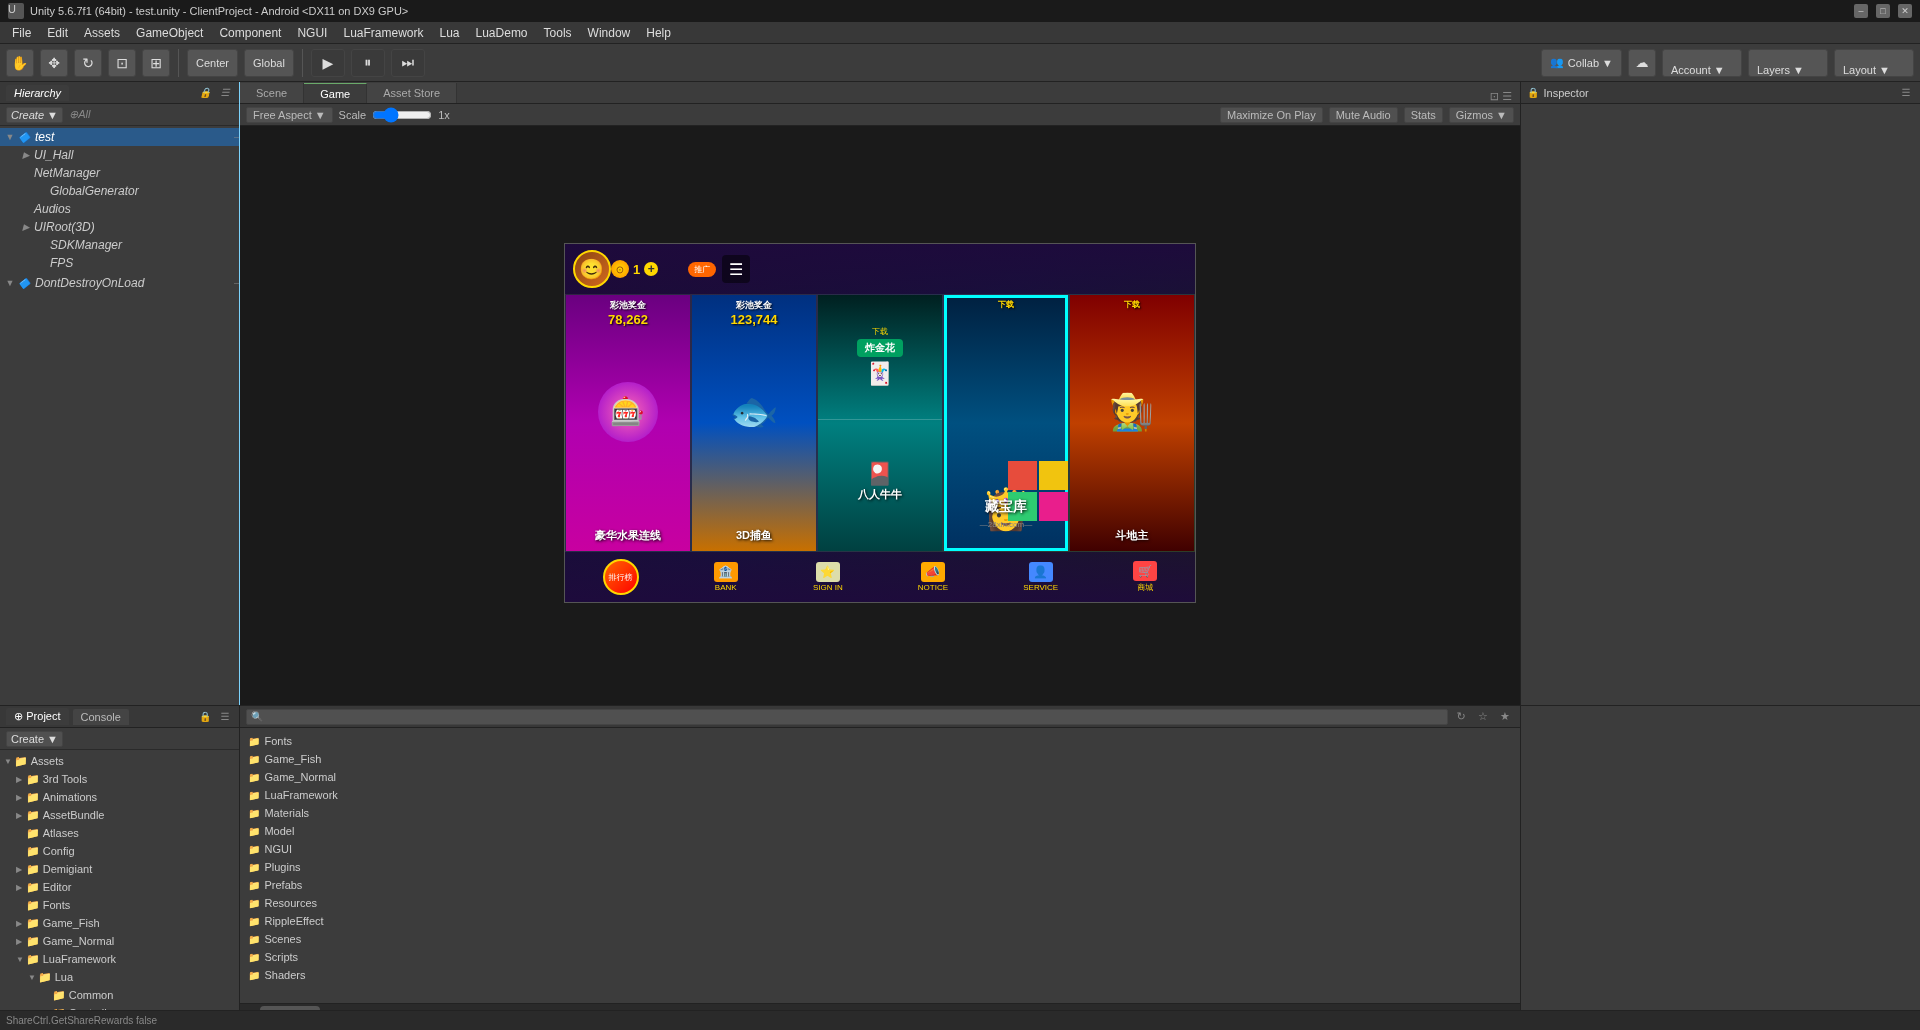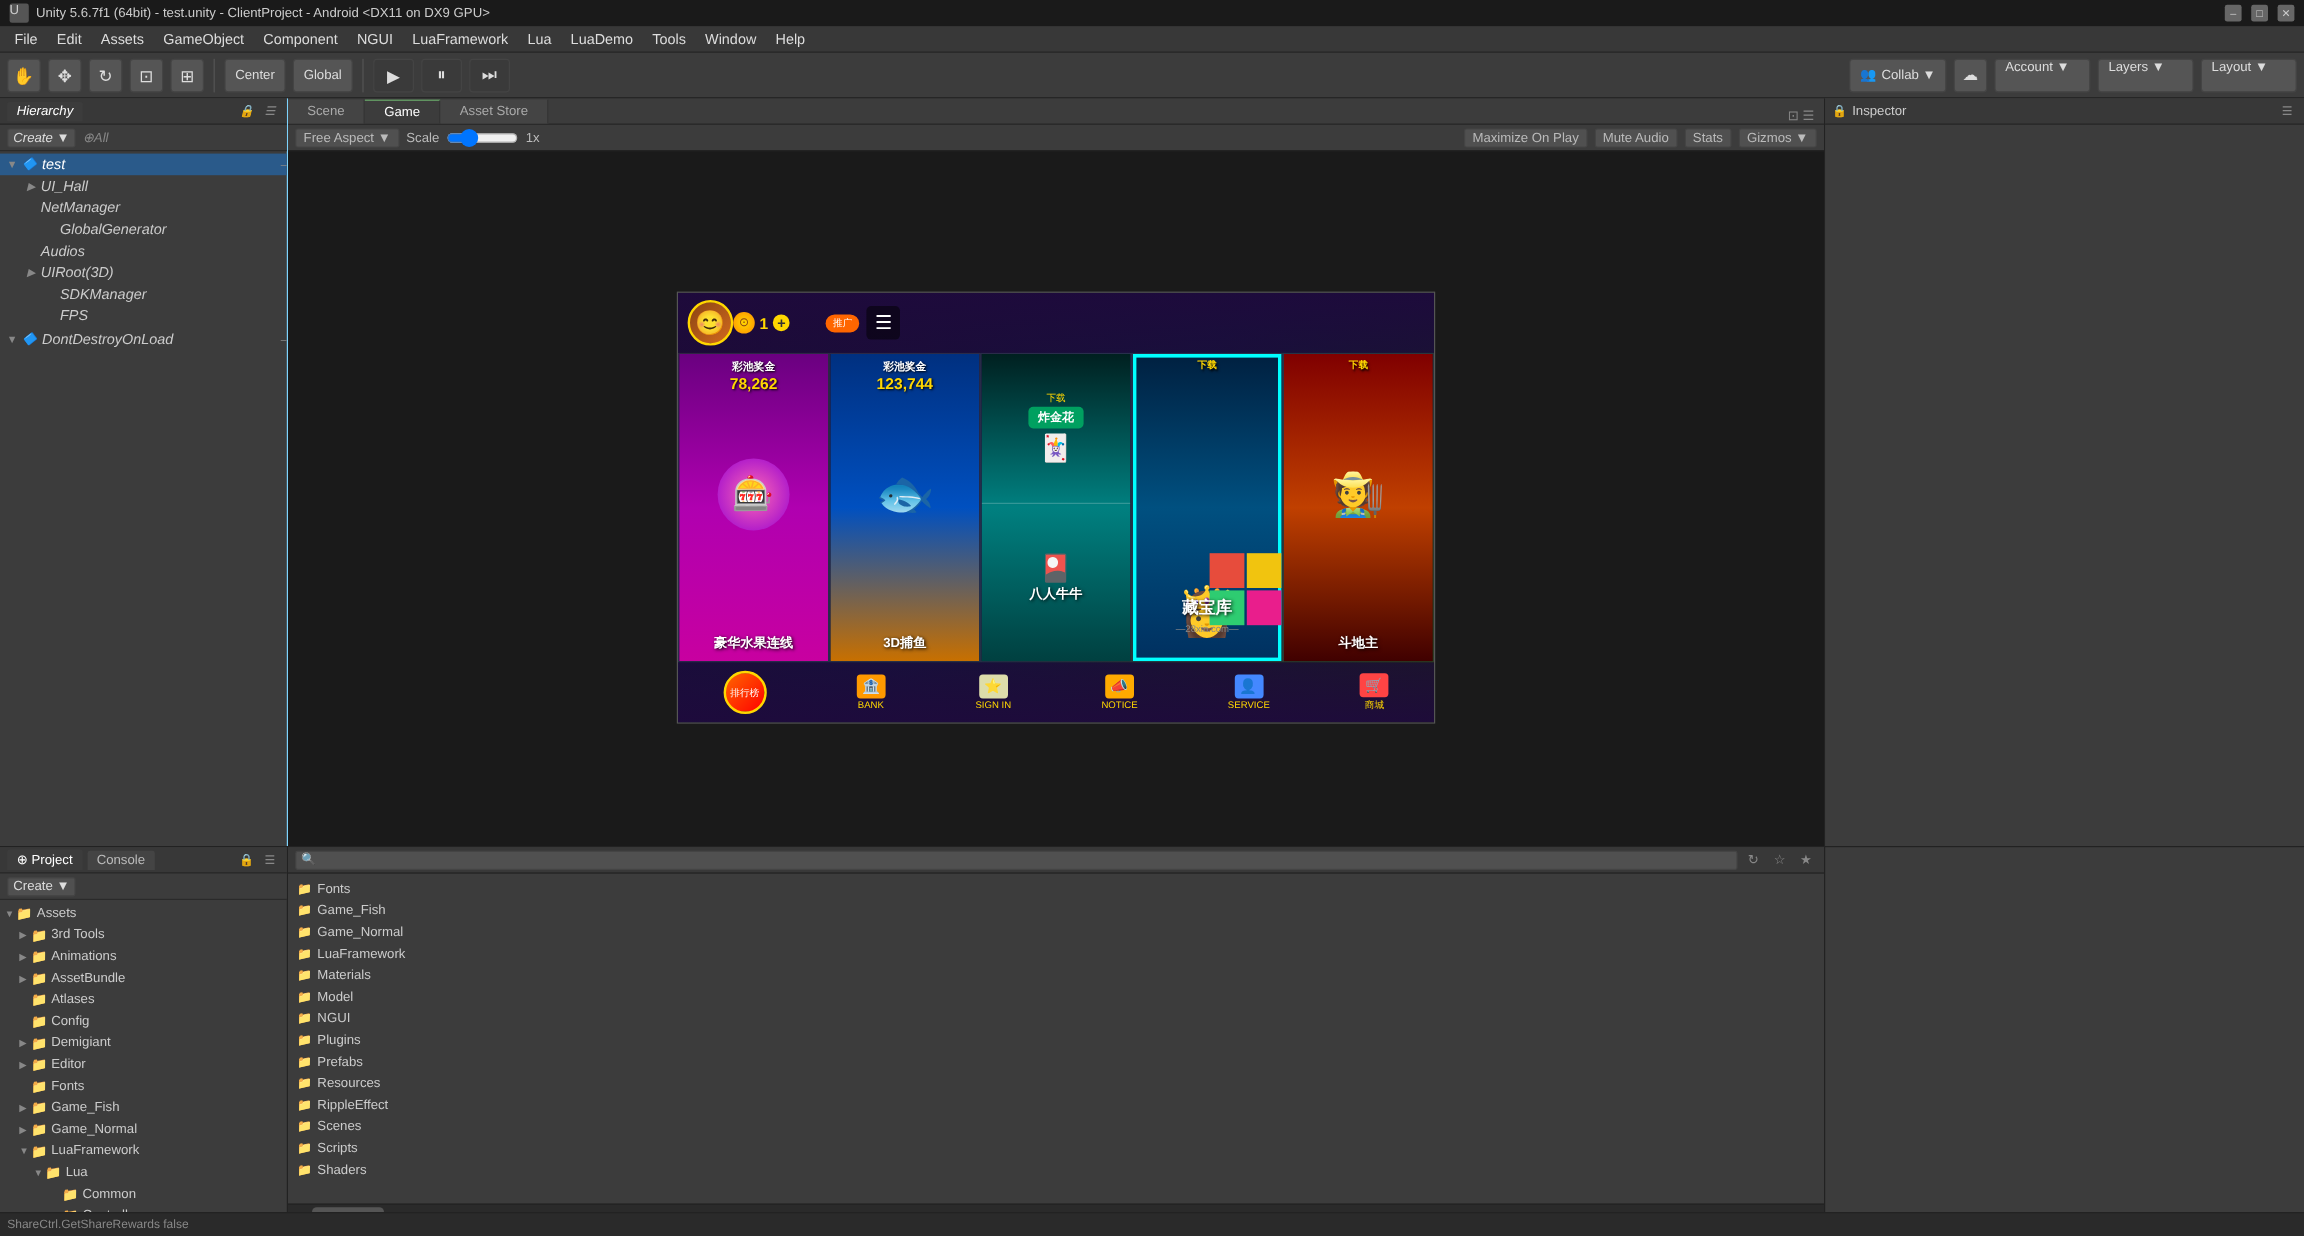--- a/index.html
+++ b/index.html
@@ -108,21 +108,21 @@
       display: flex; align-items: center; gap: 4px;
     }
     .cloud-btn {
       width: 28px; height: 28px; background: #555; border: 1px solid #444;
       border-radius: 3px; color: #ddd; font-size: 13px; cursor: pointer;
       display: flex; align-items: center; justify-content: center;
     }
     .dropdown-btn {
       height: 28px; background: #555; border: 1px solid #444; border-radius: 3px;
       color: #ddd; font-size: 11px; padding: 0 8px; cursor: pointer;
-      display: flex; align-items: flex-start; gap: 4px; min-width: 80px;
+      display: flex; align-items: flex-end; gap: 4px; min-width: 80px;
     }
 
     
     #main-layout {
       display: flex;
       height: calc(1030px - 82px);
     }
 
     
     #hierarchy-panel {

